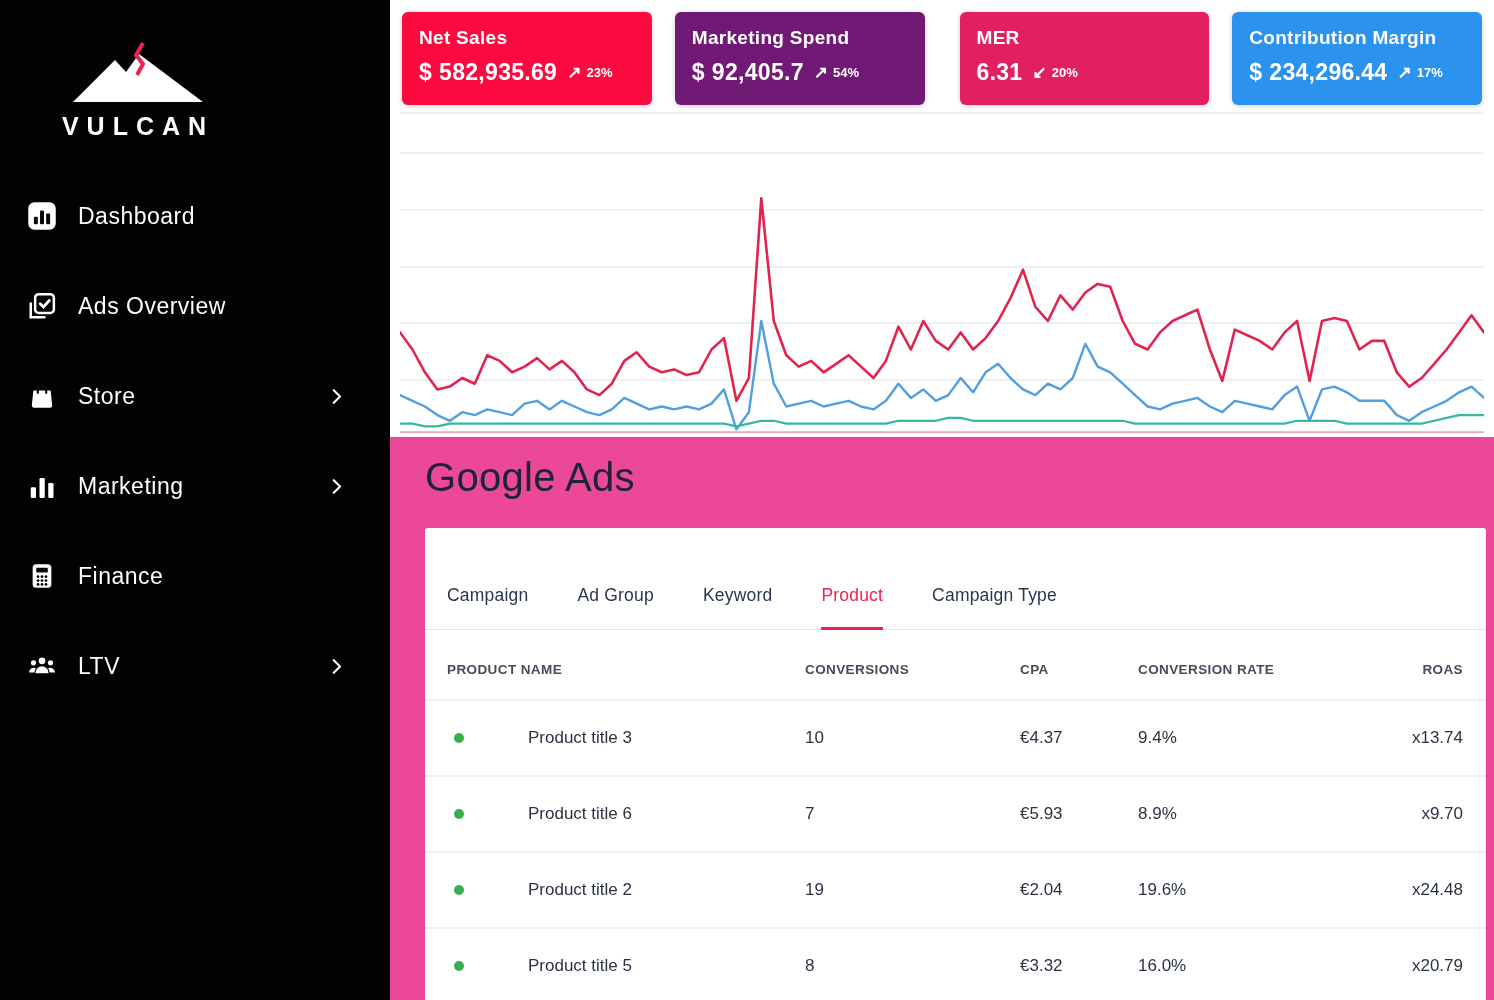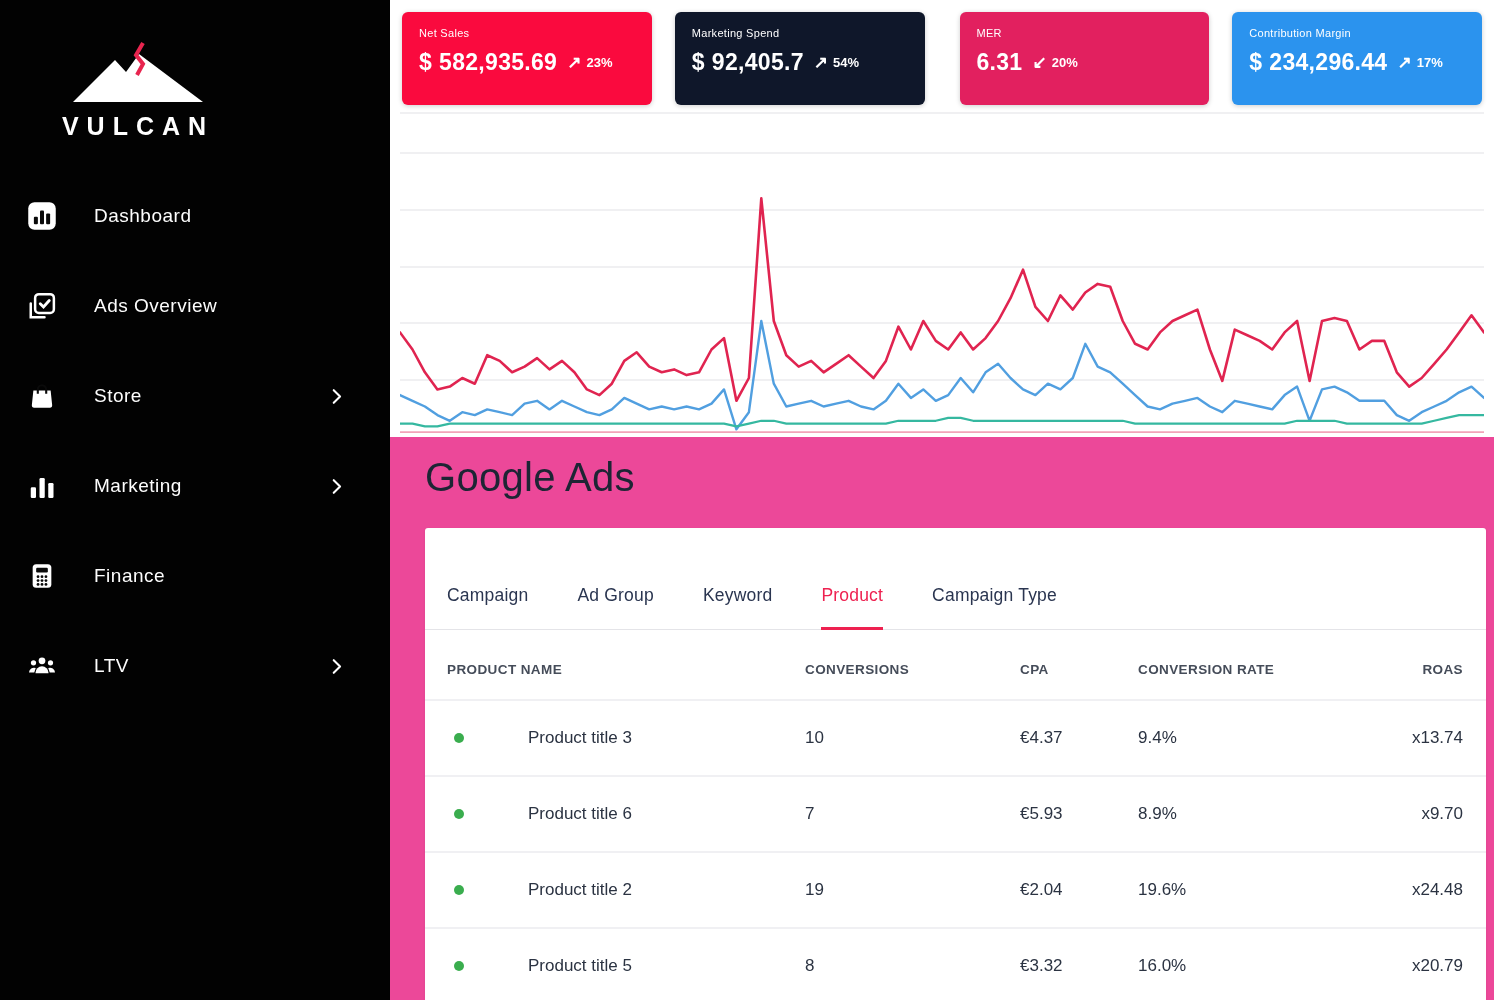--- a/index.html
+++ b/index.html
@@ -18,30 +18,30 @@
   .logo-text {
     font-weight: bold; font-size: 25px; letter-spacing: 8px;
     color: #fff; margin-top: 0px; white-space: nowrap;
   }
   .nav { margin-top: 30px; }
   .nav-item {
     display: flex; align-items: center; height: 90px;
     padding: 0 44px 0 24px; cursor: pointer;
   }
   .nav-icon { width: 36px; display: flex; justify-content: center; align-items: center; }
-  .nav-label { margin-left: 34px; font-size: 19px; letter-spacing: .5px; color: #fdfdfd; }
+  .nav-label { margin-left: 18px; font-size: 23px; letter-spacing: .5px; color: #fdfdfd; }
   .nav-chevron { margin-left: auto; display: flex; align-items: center; }
   
   .main { margin-left: 390px; width: 1104px; height: 1000px; position: relative; background: #fff; }
   .cards-row { display: flex; gap: 23px; padding: 12px 12px 0 12px; }
   .kpi-card {
     width: 253px; height: 93px; border-radius: 6px; color: #fff;
     padding: 15px 17px; box-shadow: 0 1px 5px rgba(0,0,0,.2);
   }
-  .kpi-label { font-size: 11px; font-weight: 400; letter-spacing: .3px; }
+  .kpi-label { font-size: 19px; font-weight: 700; letter-spacing: .3px; }
   .kpi-value-row { margin-top: 10px; display: flex; align-items: center; }
   .kpi-value { font-size: 23px; font-weight: 700; letter-spacing: .3px; }
   .kpi-currency { margin-right: 7px; }
   .kpi-trend { font-size: 17px; font-weight: 700; margin: 0 5px 0 10px; }
   .kpi-delta { font-size: 13px; font-weight: 700; }
   .chart-area { position: absolute; top: 112px; left: 10px; }
   
   .ads-section {
     position: absolute; top: 437px; left: 0; right: 0; bottom: 0;
     background: #ec4899;
@@ -185,21 +185,21 @@
   <div id="cards" class="cards-row">
       <div class="kpi-card" style="background: rgb(250, 10, 62);">
         <div class="kpi-label">Net Sales</div>
         <div class="kpi-value-row">
           <span class="kpi-value kpi-currency">$</span>
           <span class="kpi-value">582,935.69</span>
           <span class="kpi-trend">↗</span>
           <span class="kpi-delta">23%</span>
         </div>
       </div>
-      <div class="kpi-card" style="background: #0f172a;">
+      <div class="kpi-card" style="background: #701a75;">
         <div class="kpi-label">Marketing Spend</div>
         <div class="kpi-value-row">
           <span class="kpi-value kpi-currency">$</span>
           <span class="kpi-value">92,405.7</span>
           <span class="kpi-trend">↗</span>
           <span class="kpi-delta">54%</span>
         </div>
       </div>
       <div class="kpi-card" style="background: rgb(226, 32, 95); margin-left: 12px;">
         <div class="kpi-label">MER</div>

